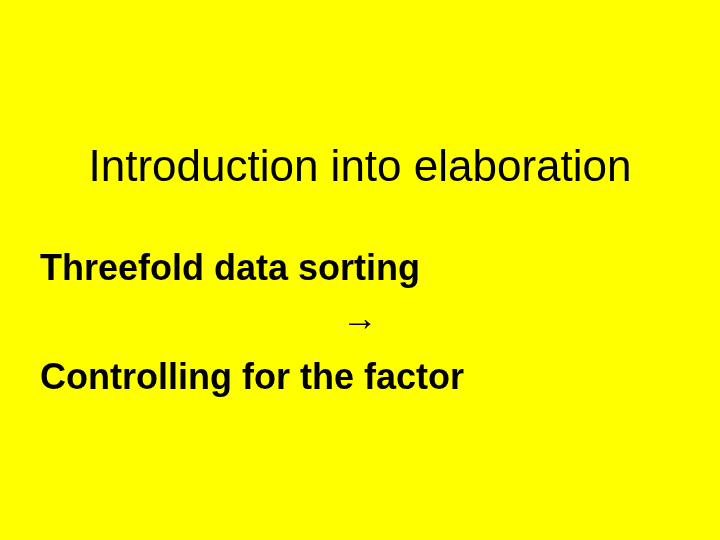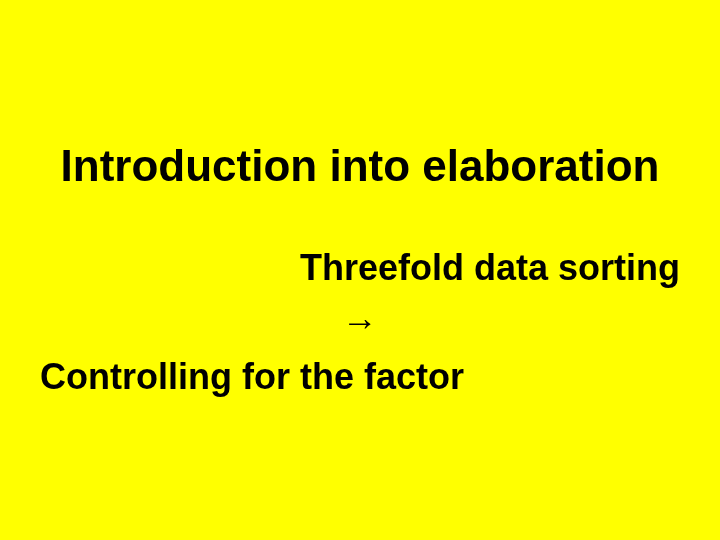--- a/index.html
+++ b/index.html
@@ -8,29 +8,29 @@
       background: #ffff00;
       font-family: Arial, Helvetica, sans-serif;
       color: #000;
       display: flex;
       flex-direction: column;
       justify-content: center;
       padding: 0 40px;
     }
     .title {
       font-size: 44px;
-      font-weight: bold;
+      font-weight: normal;
       text-align: center;
       margin-bottom: 56px;
       line-height: 1.1;
     }
     .subtitle {
       font-size: 36px;
       font-weight: bold;
-      text-align: right;
+      text-align: left;
       line-height: 1.2;
     }
     .arrow {
       font-size: 36px;
       font-weight: bold;
       text-align: center;
       line-height: 1.6;
     }
     .conclusion {
       font-size: 36px;

